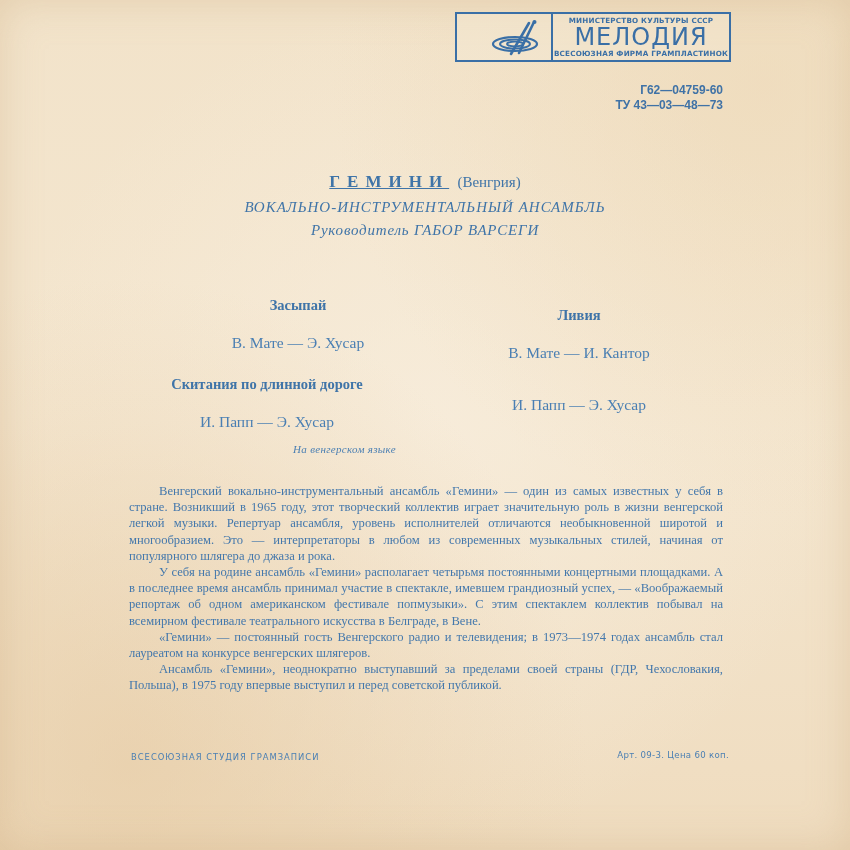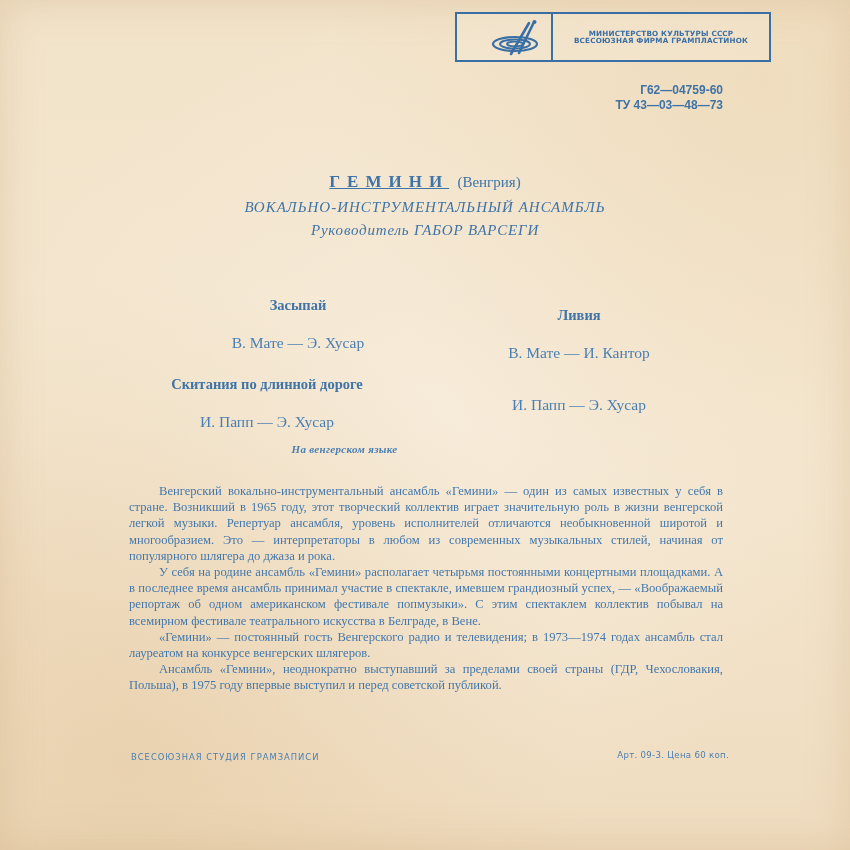--- a/index.html
+++ b/index.html
@@ -25,21 +25,21 @@
       inset: 0;
       pointer-events: none;
       box-shadow: inset 0 0 40px rgba(200,165,120,0.35);
     }
 
     
     .logo {
       position: absolute;
       left: 455px;
       top: 12px;
-      width: 316px;
+      width: 276px;
       height: 50px;
       border: 2px solid #3a6fa6;
       box-sizing: border-box;
       display: flex;
       background: rgba(245,234,215,0.4);
       padding-left: 28px;
     }
     .logo-emblem {
       width: 68px;
       border-right: 2px solid #3a6fa6;
@@ -144,21 +144,21 @@
     .t4 { left: 449px; top: 376px; }
 
     .language {
       position: absolute;
       left: 0;
       width: 689px;
       top: 443px;
       text-align: center;
       font-style: italic;
       font-size: 11px;
-      font-weight: bold;
+      font-weight: normal;
       letter-spacing: 0.3px;
       color: #4a7fb3;
     }
 
     
     .body-text {
       position: absolute;
       left: 129px;
       top: 483px;
       width: 594px;
@@ -203,20 +203,21 @@
       <ellipse cx="26" cy="27" rx="22" ry="7" fill="none" stroke="#3a6fa6" stroke-width="2.2"></ellipse>
       <ellipse cx="26" cy="27" rx="15" ry="4.6" fill="none" stroke="#3a6fa6" stroke-width="2"></ellipse>
       <ellipse cx="26" cy="27" rx="8" ry="2.4" fill="none" stroke="#3a6fa6" stroke-width="1.8"></ellipse>
       <path d="M22 37 L40 6" stroke="#3a6fa6" stroke-width="2.6" stroke-linecap="round"></path>
       <path d="M30 36 L45 5" stroke="#3a6fa6" stroke-width="2.6" stroke-linecap="round"></path>
       <circle cx="45.5" cy="5" r="2" fill="#3a6fa6"></circle>
     </svg>
   </div>
   <div class="logo-text">
     <span class="logo-top">МИНИСТЕРСТВО КУЛЬТУРЫ СССР</span>
+    <span class="logo-brand">МЕЛОДИЯ</span>
     <span class="logo-bottom">ВСЕСОЮЗНАЯ ФИРМА ГРАМПЛАСТИНОК</span>
   </div>
 </div>
 
 <div class="catalog">
   <div>Г62—04759-60</div>
   <div>ТУ 43—03—48—73</div>
 </div>
 
 <div class="title-block">

